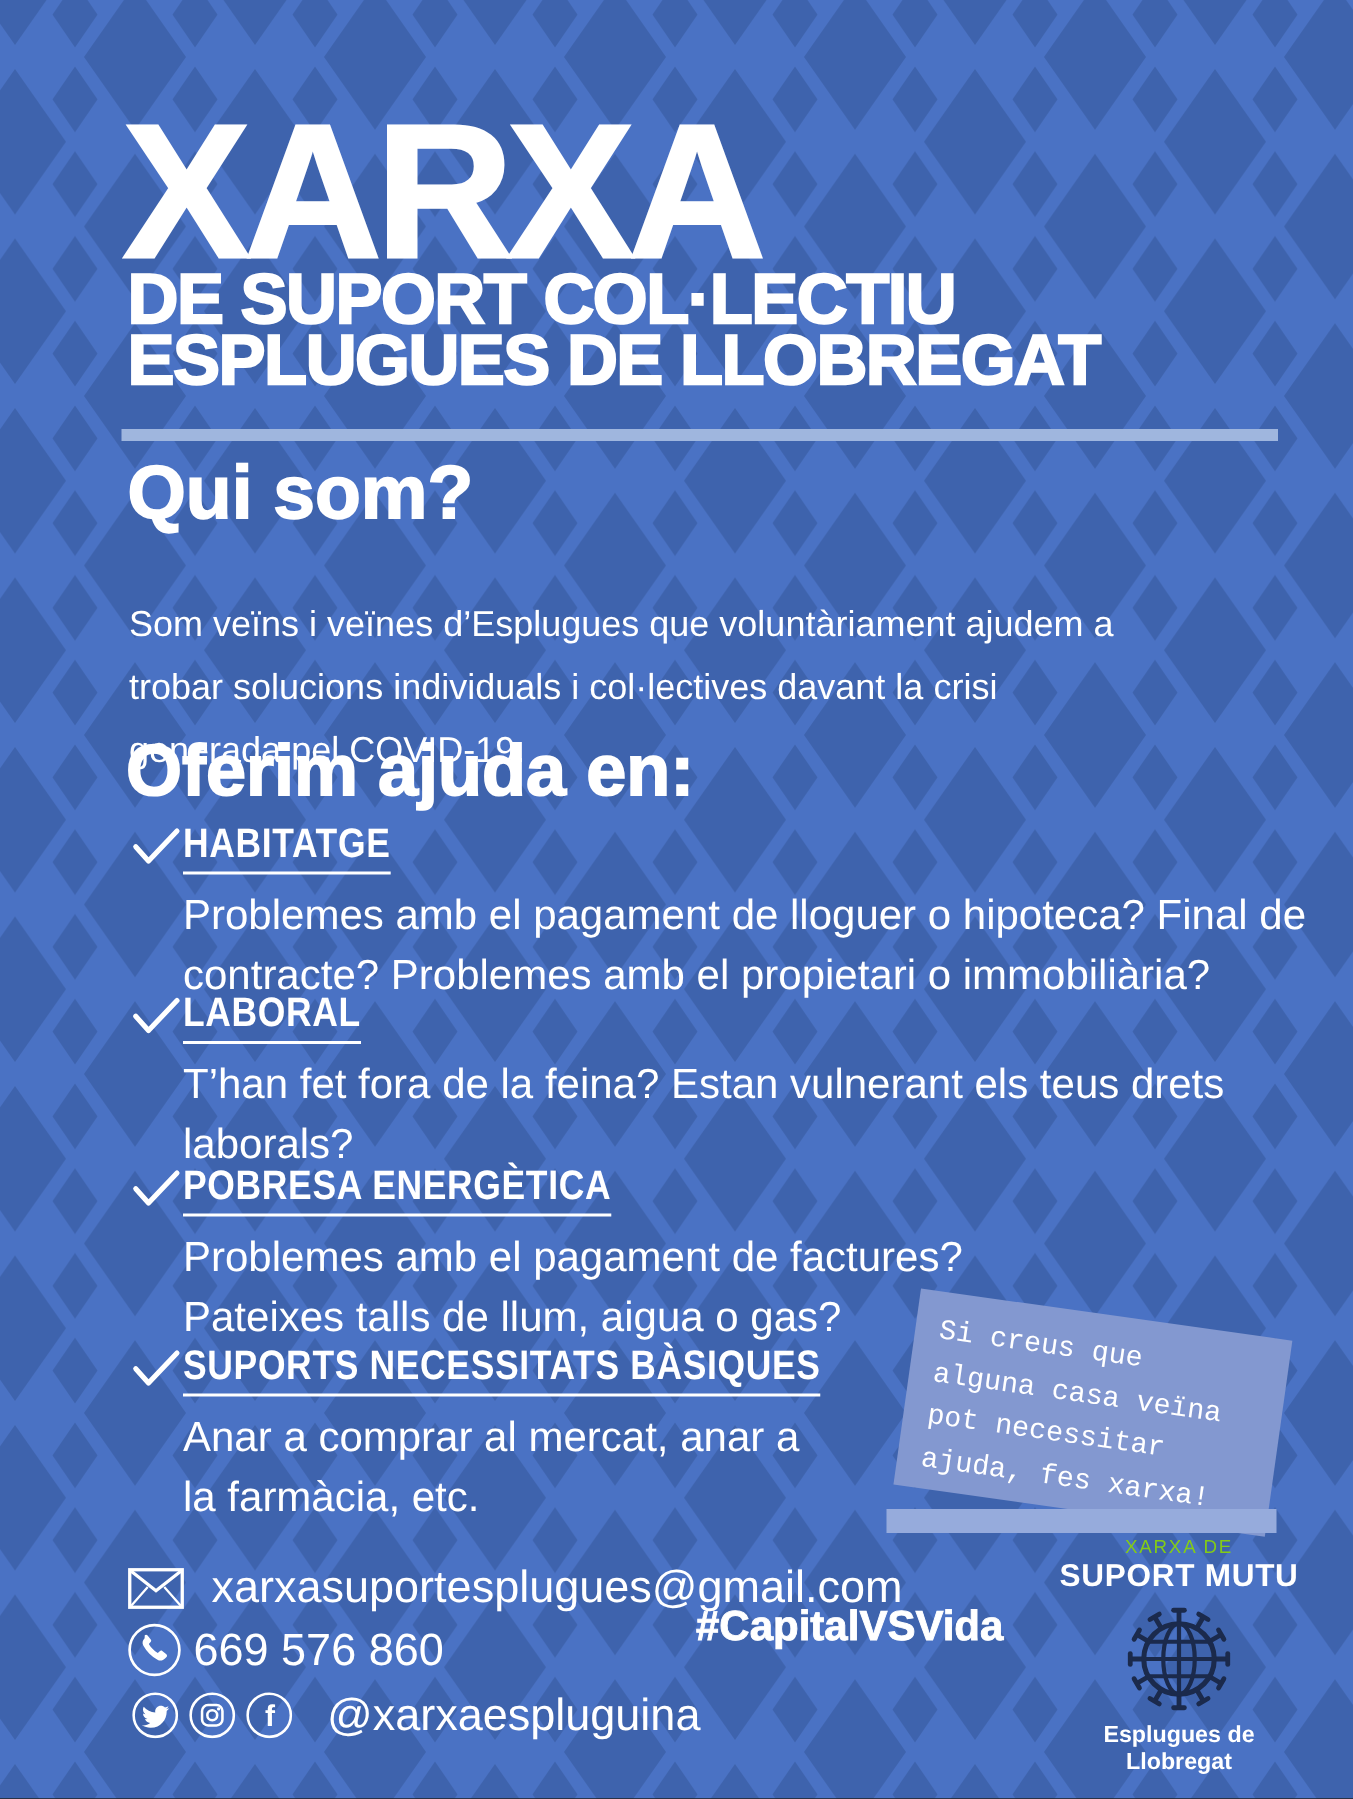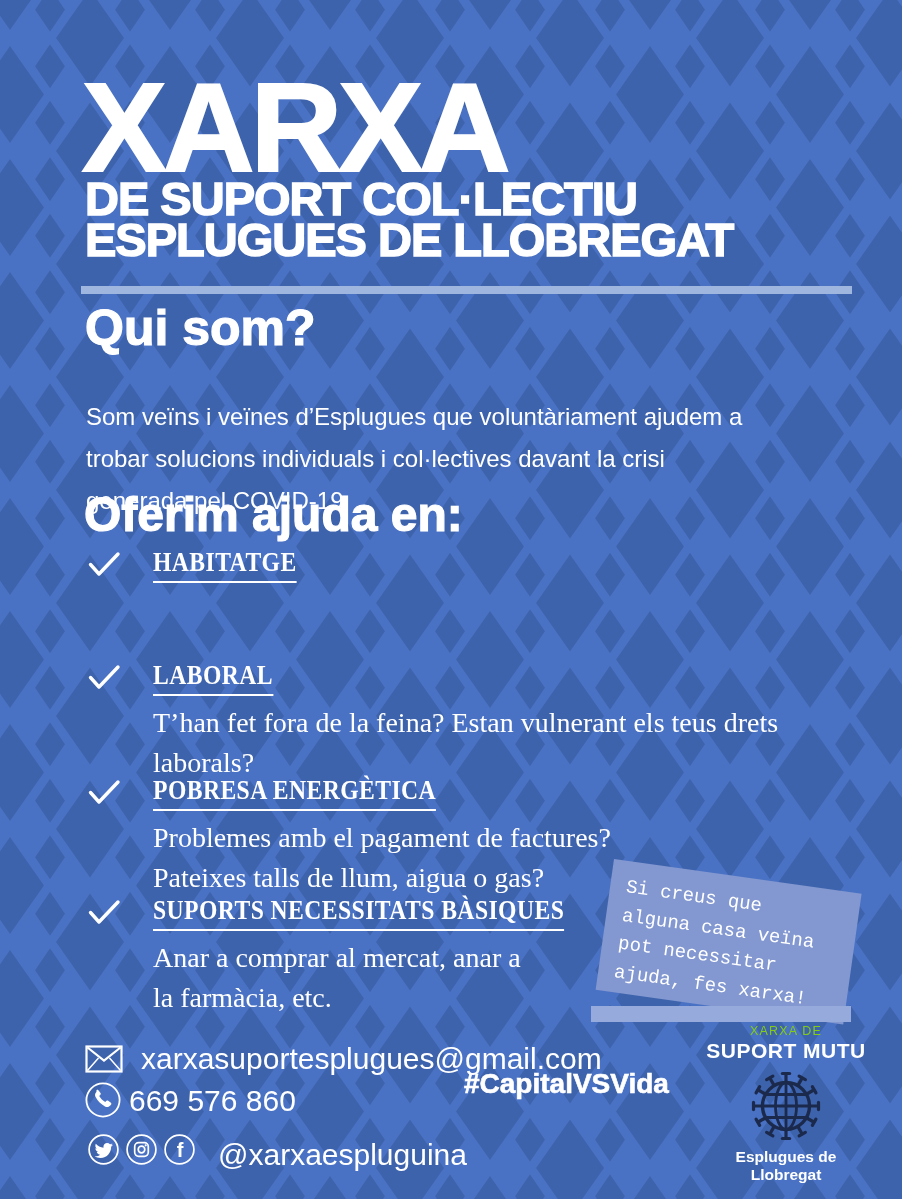--- a/index.html
+++ b/index.html
@@ -14,42 +14,42 @@
   .title{left:82px;top:64px;font-size:127px;font-weight:900;letter-spacing:-4px;line-height:1;-webkit-text-stroke:2px #fff;}
   .subtitle1{left:85px;top:175px;font-size:47px;font-weight:900;letter-spacing:-1px;line-height:1;-webkit-text-stroke:1.5px #fff;}
   .subtitle2{left:85px;top:216px;font-size:47px;font-weight:900;letter-spacing:-1px;line-height:1;-webkit-text-stroke:1.5px #fff;}
   .divider{left:81px;top:286px;width:771px;height:8px;background:#9fb6de;}
 
   
   .h-quisom{left:85px;top:303px;font-size:50px;font-weight:900;line-height:1;-webkit-text-stroke:1.2px #fff;}
   .p-quisom{left:86px;top:360px;width:720px;font-size:24px;line-height:42px;white-space:pre-line;margin-top:36px;}
   .h-oferim{left:84px;top:491px;font-size:48px;font-weight:900;line-height:1;-webkit-text-stroke:1.2px #fff;}
 
-  .item{position:absolute;left:88px;z-index:1;display:flex;gap:32px;align-items:flex-start;font-family:Liberation Serif, serif;}
+  .item{position:absolute;left:88px;z-index:1;display:flex;gap:1px;align-items:flex-start;}
   .check{flex:0 0 auto;margin-top:5px;}
   .ctitle{display:inline-block;font-size:27.5px;font-weight:700;letter-spacing:.5px;
           transform:scaleX(.86);transform-origin:left center;
           padding-bottom:3px;border-bottom:2.5px solid #ffffff;line-height:1.15;}
   .cdesc{font-size:28px;line-height:40px;white-space:pre-line;margin-top:7px;}
 
   
   .note-card{left:614px;top:859px;width:250px;height:132px;background:#8398d0;z-index:2;
              transform:rotate(8deg);transform-origin:top left;
              padding:12px 16px;box-sizing:border-box;
              font-family:"Liberation Mono","DejaVu Sans Mono",monospace;
              font-size:19px;line-height:1.5;white-space:pre-line;color:#fff;}
   .note-shelf{left:591px;top:1006px;width:260px;height:16px;background:#96abdc;z-index:3;}
 
   
   .row{position:absolute;z-index:2;display:flex;align-items:center;}
   .row-email{left:85px;top:1042px;gap:18px;}
   .row-phone{left:85px;top:1082px;gap:8px;}
   .row-social{left:88px;top:1127px;gap:7px;}
   .contact-text{font-size:30px;line-height:1.1;}
-  .handle{margin-left:16px;margin-top:11px;}
+  .handle{margin-left:16px;}
   .hashtag{left:464px;top:1068px;font-size:28px;font-weight:700;-webkit-text-stroke:.6px #fff;}
 
   
   .logo{left:700px;top:1024px;width:172px;text-align:center;z-index:2;}
   .logo-top{font-size:12.5px;letter-spacing:1.2px;color:#84cc16;}
   .logo-name{font-size:21px;font-weight:700;letter-spacing:.5px;margin-top:1px;}
   .logo-globe{margin:2px auto 0;display:block;}
   .logo-place{font-size:15.5px;font-weight:700;margin-top:1px;}
 </style>
 </head>
@@ -88,20 +88,22 @@
 generada pel COVID-19.</div>
 
   <div class="layer h-oferim">Oferim ajuda en:</div>
 
   <div class="item" style="top:546px">
     <svg class="check" width="33" height="27" viewBox="0 0 33 27">
       <path d="M2.5 13.5 L11 23 L30 3" fill="none" stroke="#fff" stroke-width="3.4" stroke-linecap="round" stroke-linejoin="round"></path>
     </svg>
     <div>
       <div class="ctitle">HABITATGE</div>
+      <div class="cdesc">Problemes amb el pagament de lloguer o hipoteca? Final de
+contracte? Problemes amb el propietari o immobiliària?</div>
     </div>
   </div>
 
   <div class="item" style="top:659px">
     <svg class="check" width="33" height="27" viewBox="0 0 33 27">
       <path d="M2.5 13.5 L11 23 L30 3" fill="none" stroke="#fff" stroke-width="3.4" stroke-linecap="round" stroke-linejoin="round"></path>
     </svg>
     <div>
       <div class="ctitle">LABORAL</div>
       <div class="cdesc">T’han fet fora de la feina? Estan vulnerant els teus drets

